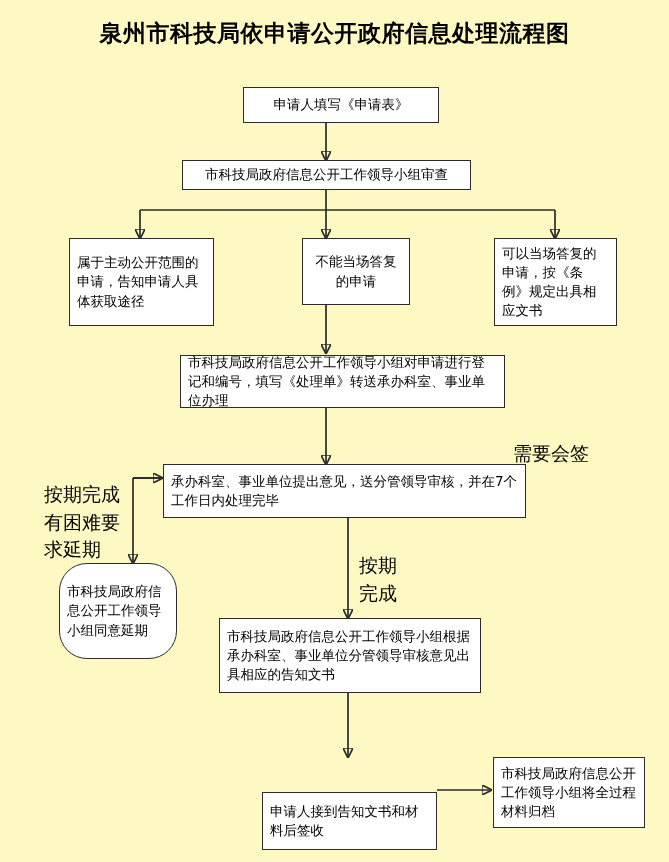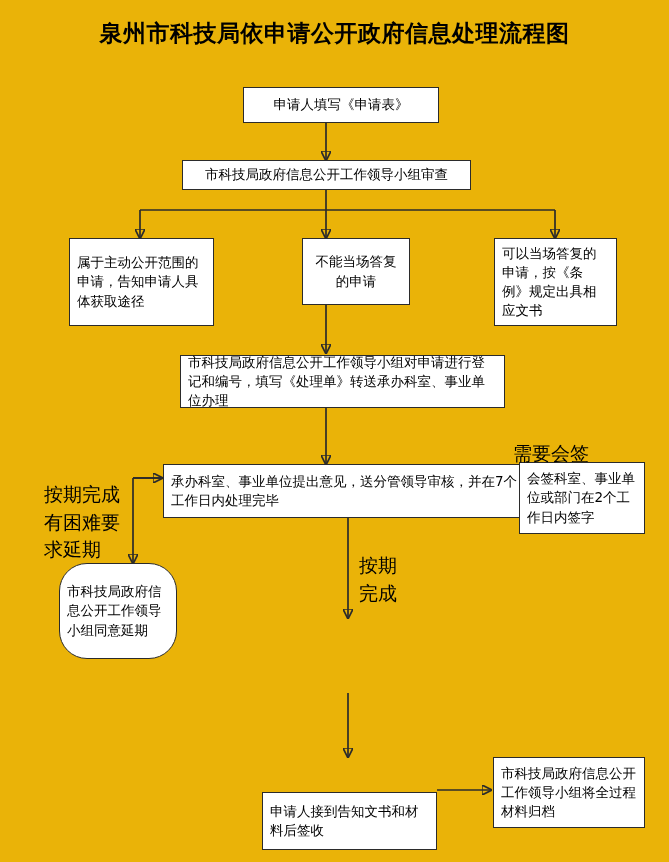--- a/index.html
+++ b/index.html
@@ -4,21 +4,21 @@
 <style>
   html, body {
     margin: 0;
     padding: 0;
     background: #ffffff;
   }
   #page {
     position: relative;
     width: 669px;
     height: 862px;
-    background: #eab308;
+    background: #fef9c3;
     font-family: "DejaVu Sans", "Liberation Sans", sans-serif;
     overflow: hidden;
   }
   #chart-title {
     position: absolute;
     left: 0;
     top: 18px;
     width: 669px;
     text-align: center;
     font-family: "DejaVu Serif", "Liberation Serif", serif;
@@ -135,28 +135,28 @@
   </div>
 
   <div class="node left" style="left:180px; top:355px; width:325px; height:53px;padding-left:7px;">
     <span class="node-text">市科技局政府信息公开工作领导小组对申请进行登记和编号，填写《处理单》转送承办科室、事业单位办理</span>
   </div>
 
   <div class="node left" style="left:163px; top:464px; width:363px; height:54px;">
     <span class="node-text">承办科室、事业单位提出意见，送分管领导审核，并在7个工作日内处理完毕</span>
   </div>
 
-  <div class="node left" style="left:519px; top:462px; width:126px; height:72px;">
-    <span class="node-text">会签科室、事业单位或部门在2个工作日内签字</span>
-  </div>
 
   <div class="node left" style="left:59px; top:563px; width:118px; height:96px;border-radius:28px;">
     <span class="node-text">市科技局政府信息公开工作领导小组同意延期</span>
   </div>
 
+  <div class="node left" style="left:219px; top:618px; width:262px; height:75px;">
+    <span class="node-text">市科技局政府信息公开工作领导小组根据承办科室、事业单位分管领导审核意见出具相应的告知文书</span>
+  </div>
 
   <div class="node left" style="left:262px; top:757px; width:175px; height:58px;margin-top:35px;">
     <span class="node-text">申请人接到告知文书和材料后签收</span>
   </div>
 
   <div class="node left" style="left:493px; top:757px; width:152px; height:71px;">
     <span class="node-text">市科技局政府信息公开工作领导小组将全过程材料归档</span>
   </div>
 
   <div class="label" style="left:513px; top:440px;">需要会签</div>

